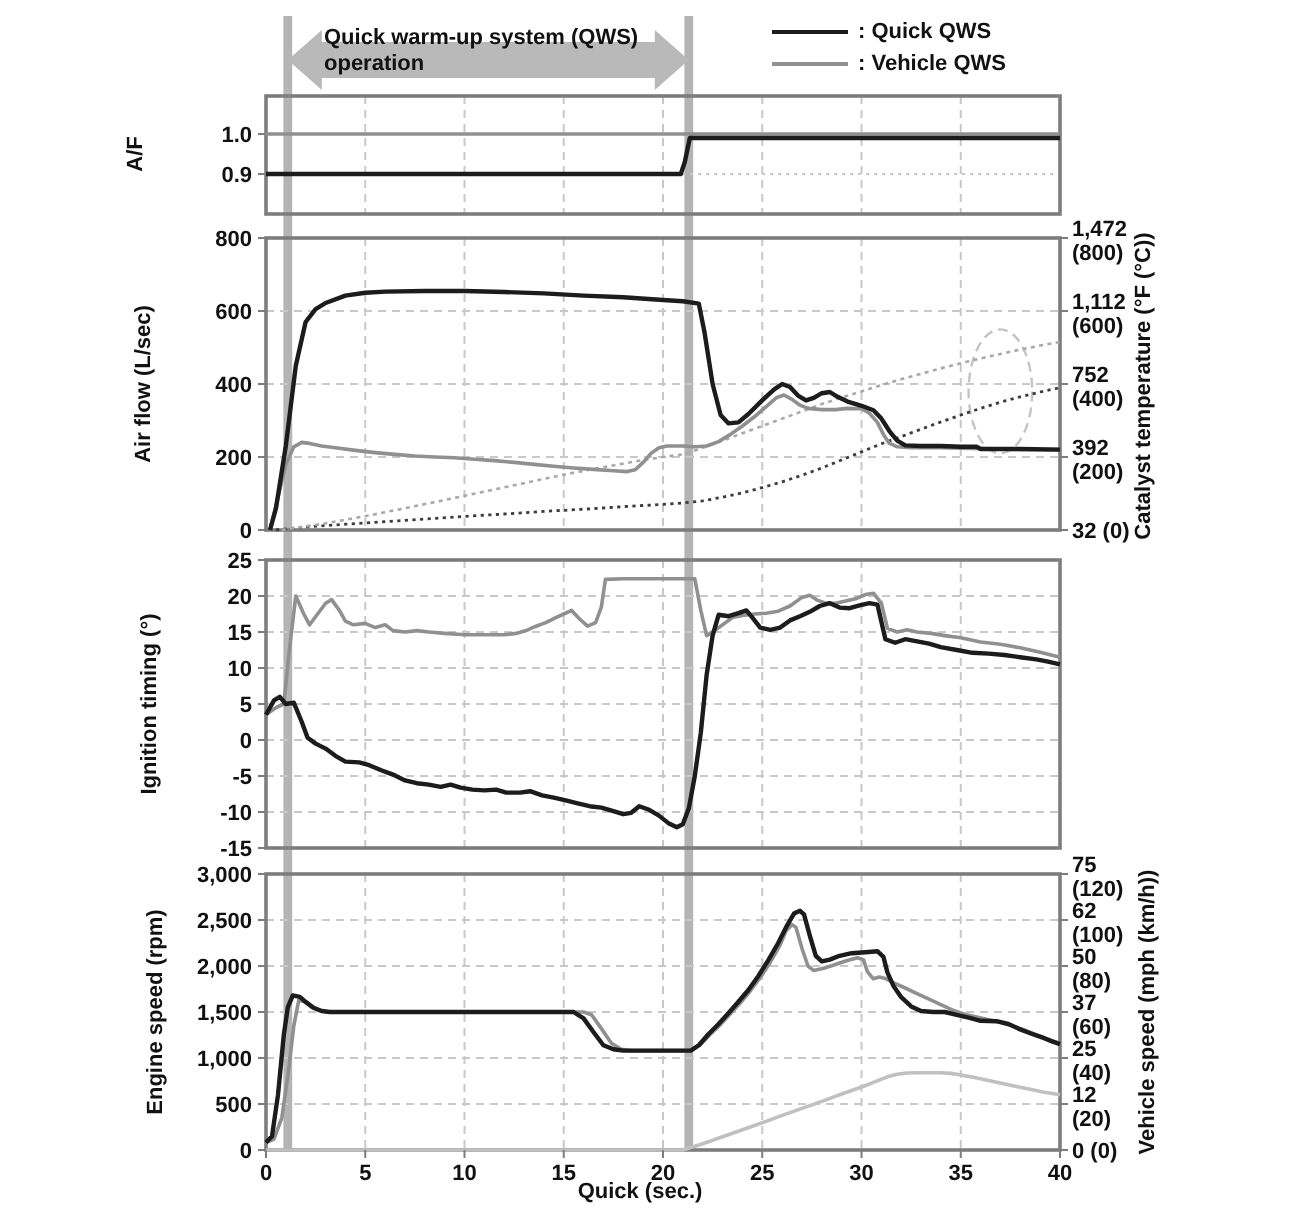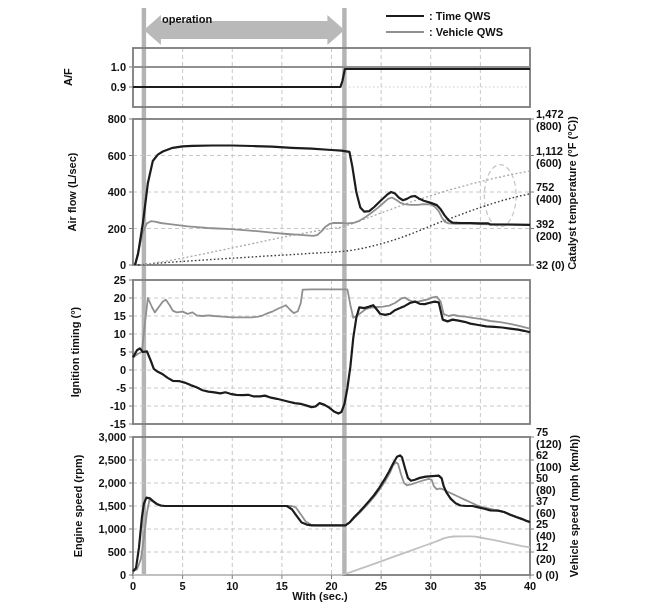--- a/index.html
+++ b/index.html
@@ -179,35 +179,36 @@
       <text x="381.125" y="590" text-anchor="middle">25</text>
       <line x1="430.75" y1="575" x2="430.75" y2="579" stroke="#7d7d7d"></line>
       <text x="430.75" y="590" text-anchor="middle">30</text>
       <line x1="480.375" y1="575" x2="480.375" y2="579" stroke="#7d7d7d"></line>
       <text x="480.375" y="590" text-anchor="middle">35</text>
       <line x1="530" y1="575" x2="530" y2="579" stroke="#7d7d7d"></line>
       <text x="530" y="590" text-anchor="middle">40</text>
     </svg>
 
   <div class="arrowtext">
+    <div>Quick warm-up system (QWS)</div>
     <div>operation</div>
   </div>
 
   <div id="legend">
     <div class="lrow">
       <div class="lswatch" style="height: 2.4px; background: rgb(28, 28, 28);"></div>
-      <span class="llabel">: Time QWS</span>
+      <span class="llabel">: Quick QWS</span>
     </div>
     <div class="lrow">
       <div class="lswatch" style="height: 1.8px; background: rgb(144, 144, 144);"></div>
       <span class="llabel">: Vehicle QWS</span>
     </div>
   </div>
 
   <div class="vtitle" style="left:-32px;top:69px">A/F</div>
   <div class="vtitle" style="left:-28px;top:184px">Air flow (L/sec)</div>
   <div class="vtitle" style="left:-25px;top:344px">Ignition timing (°)</div>
   <div class="vtitle" style="left:-22px;top:498px">Engine speed (rpm)</div>
   <div class="vtitle" style="left:472px;top:185px">Catalyst temperature (°F (°C))</div>
   <div class="vtitle" style="left:474px;top:498px">Vehicle speed (mph (km/h))</div>
 
-  <div id="xlabel">With (sec.)</div>
+  <div id="xlabel">Quick (sec.)</div>
 </div>
 
 </body></html>

